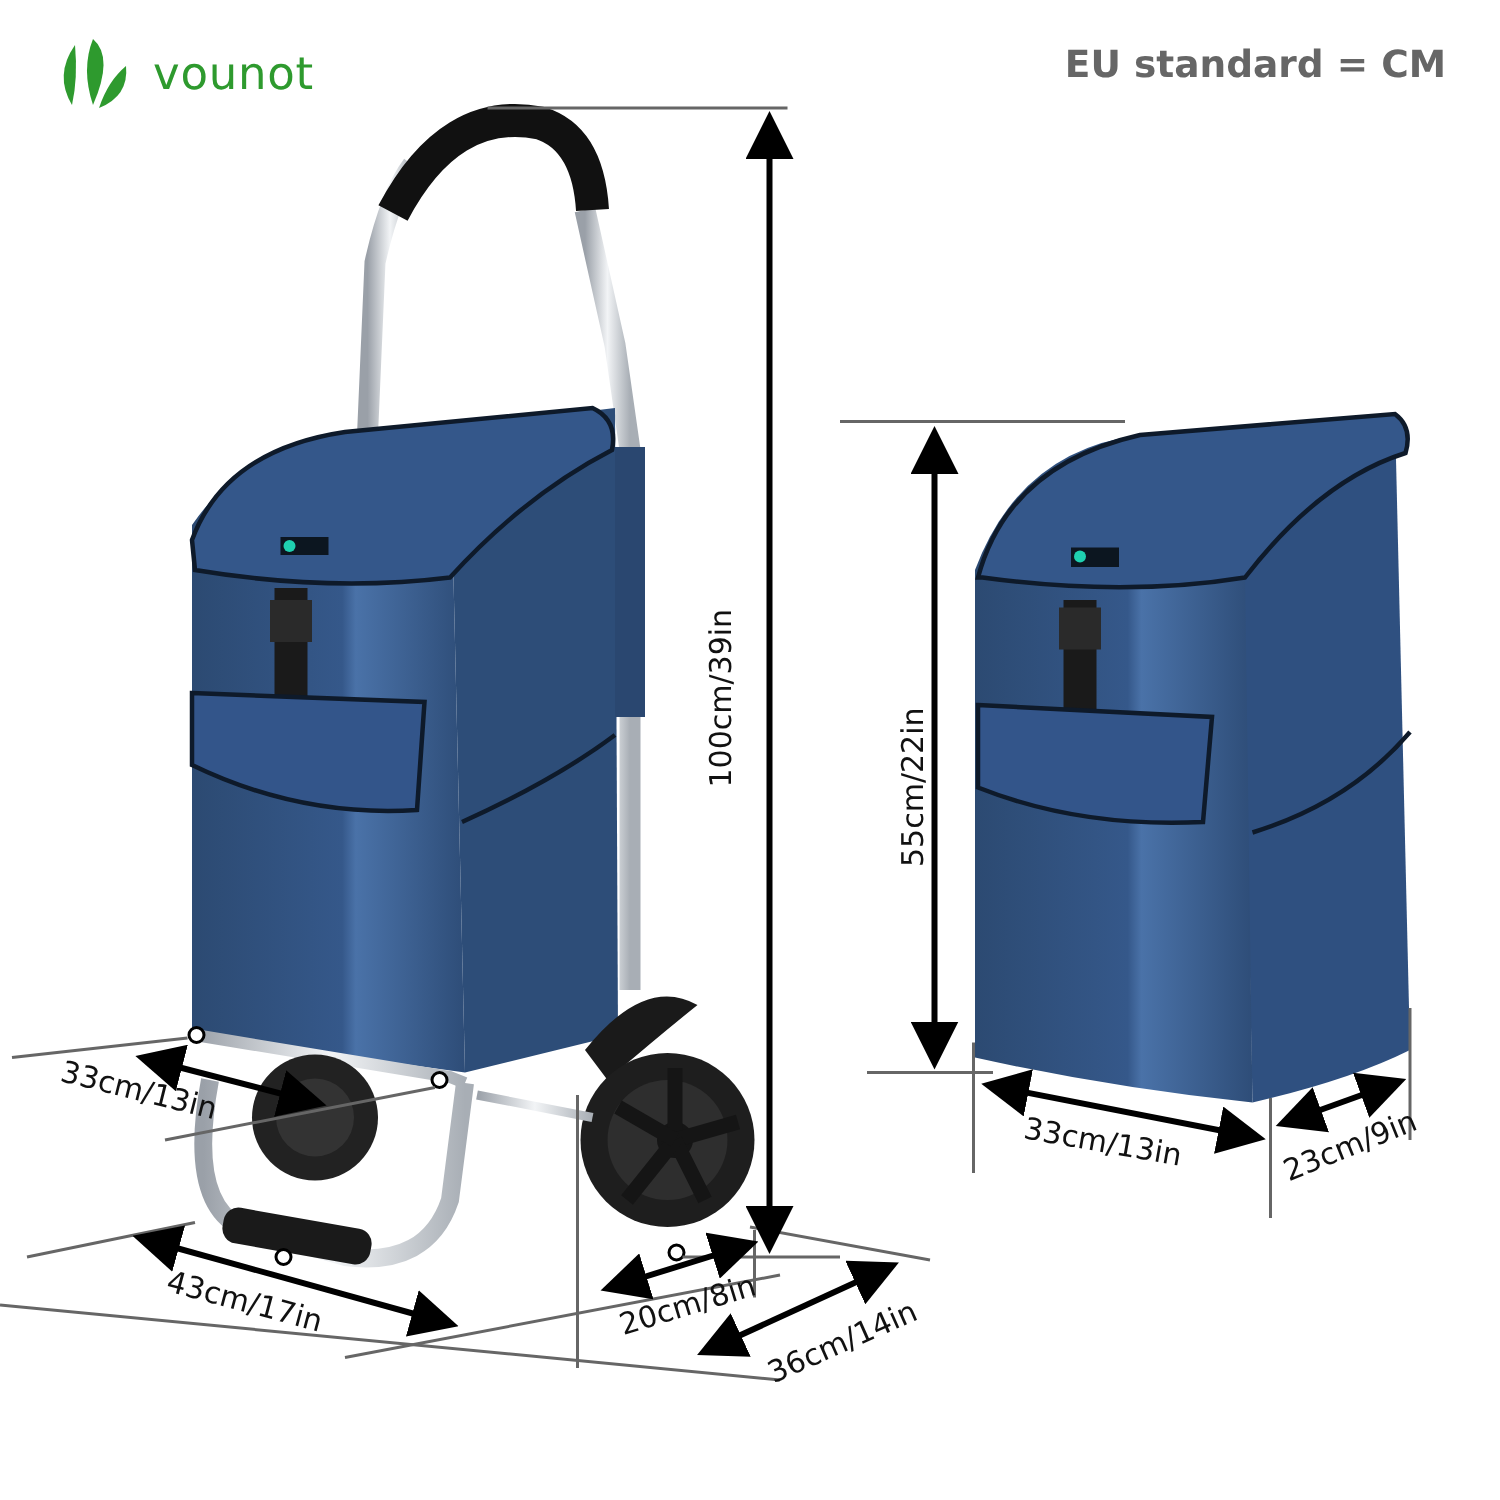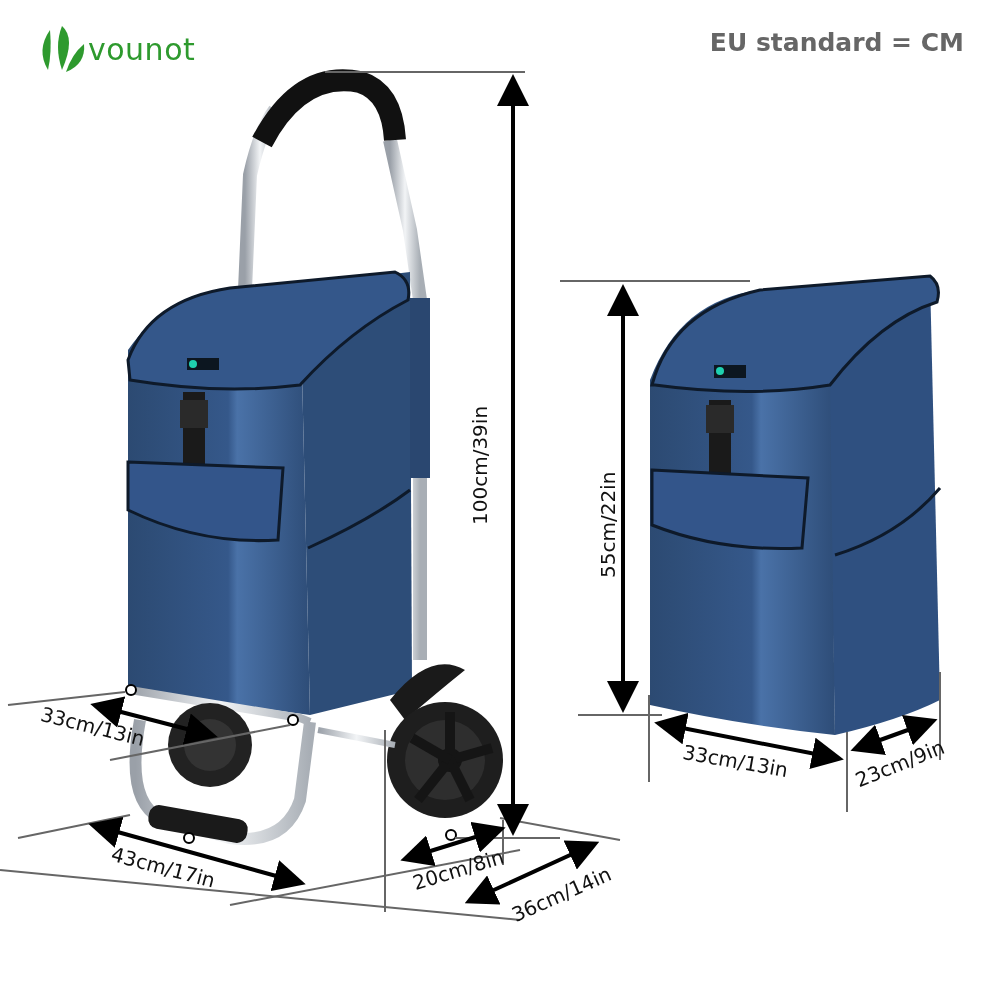--- a/index.html
+++ b/index.html
@@ -1,17 +1,17 @@
 <!DOCTYPE html>
 <html><head>
   <meta charset="utf-8">
   <style>
     html, body { margin: 0; padding: 0; background: #ffffff; }
     #stage { position: relative; width: 1000px; height: 1000px; overflow: hidden; background: #fff; font-family: "DejaVu Sans", sans-serif; }
-    .brand { position: absolute; left: 36px; top: 24px; display: flex; align-items: center; }
+    .brand { position: absolute; left: 36px; top: 24px; display: flex; align-items: center; gap: 14px; }
     .brand-name { font-size: 30px; color: #2e9a2e; letter-spacing: 0.5px; }
     .std { position: absolute; right: 36px; text-align: right; font-weight: bold; color: #666; font-size: 25px; }
     .std1 { top: 28px; margin-left: 12px; }
     .std2 { top: 70px; }
     .label { position: absolute; font-size: 20px; color: #111; white-space: nowrap; transform-origin: left top; }
     svg.art { position: absolute; left: 0; top: 0; }
   </style>
 </head>
 <body>
 

